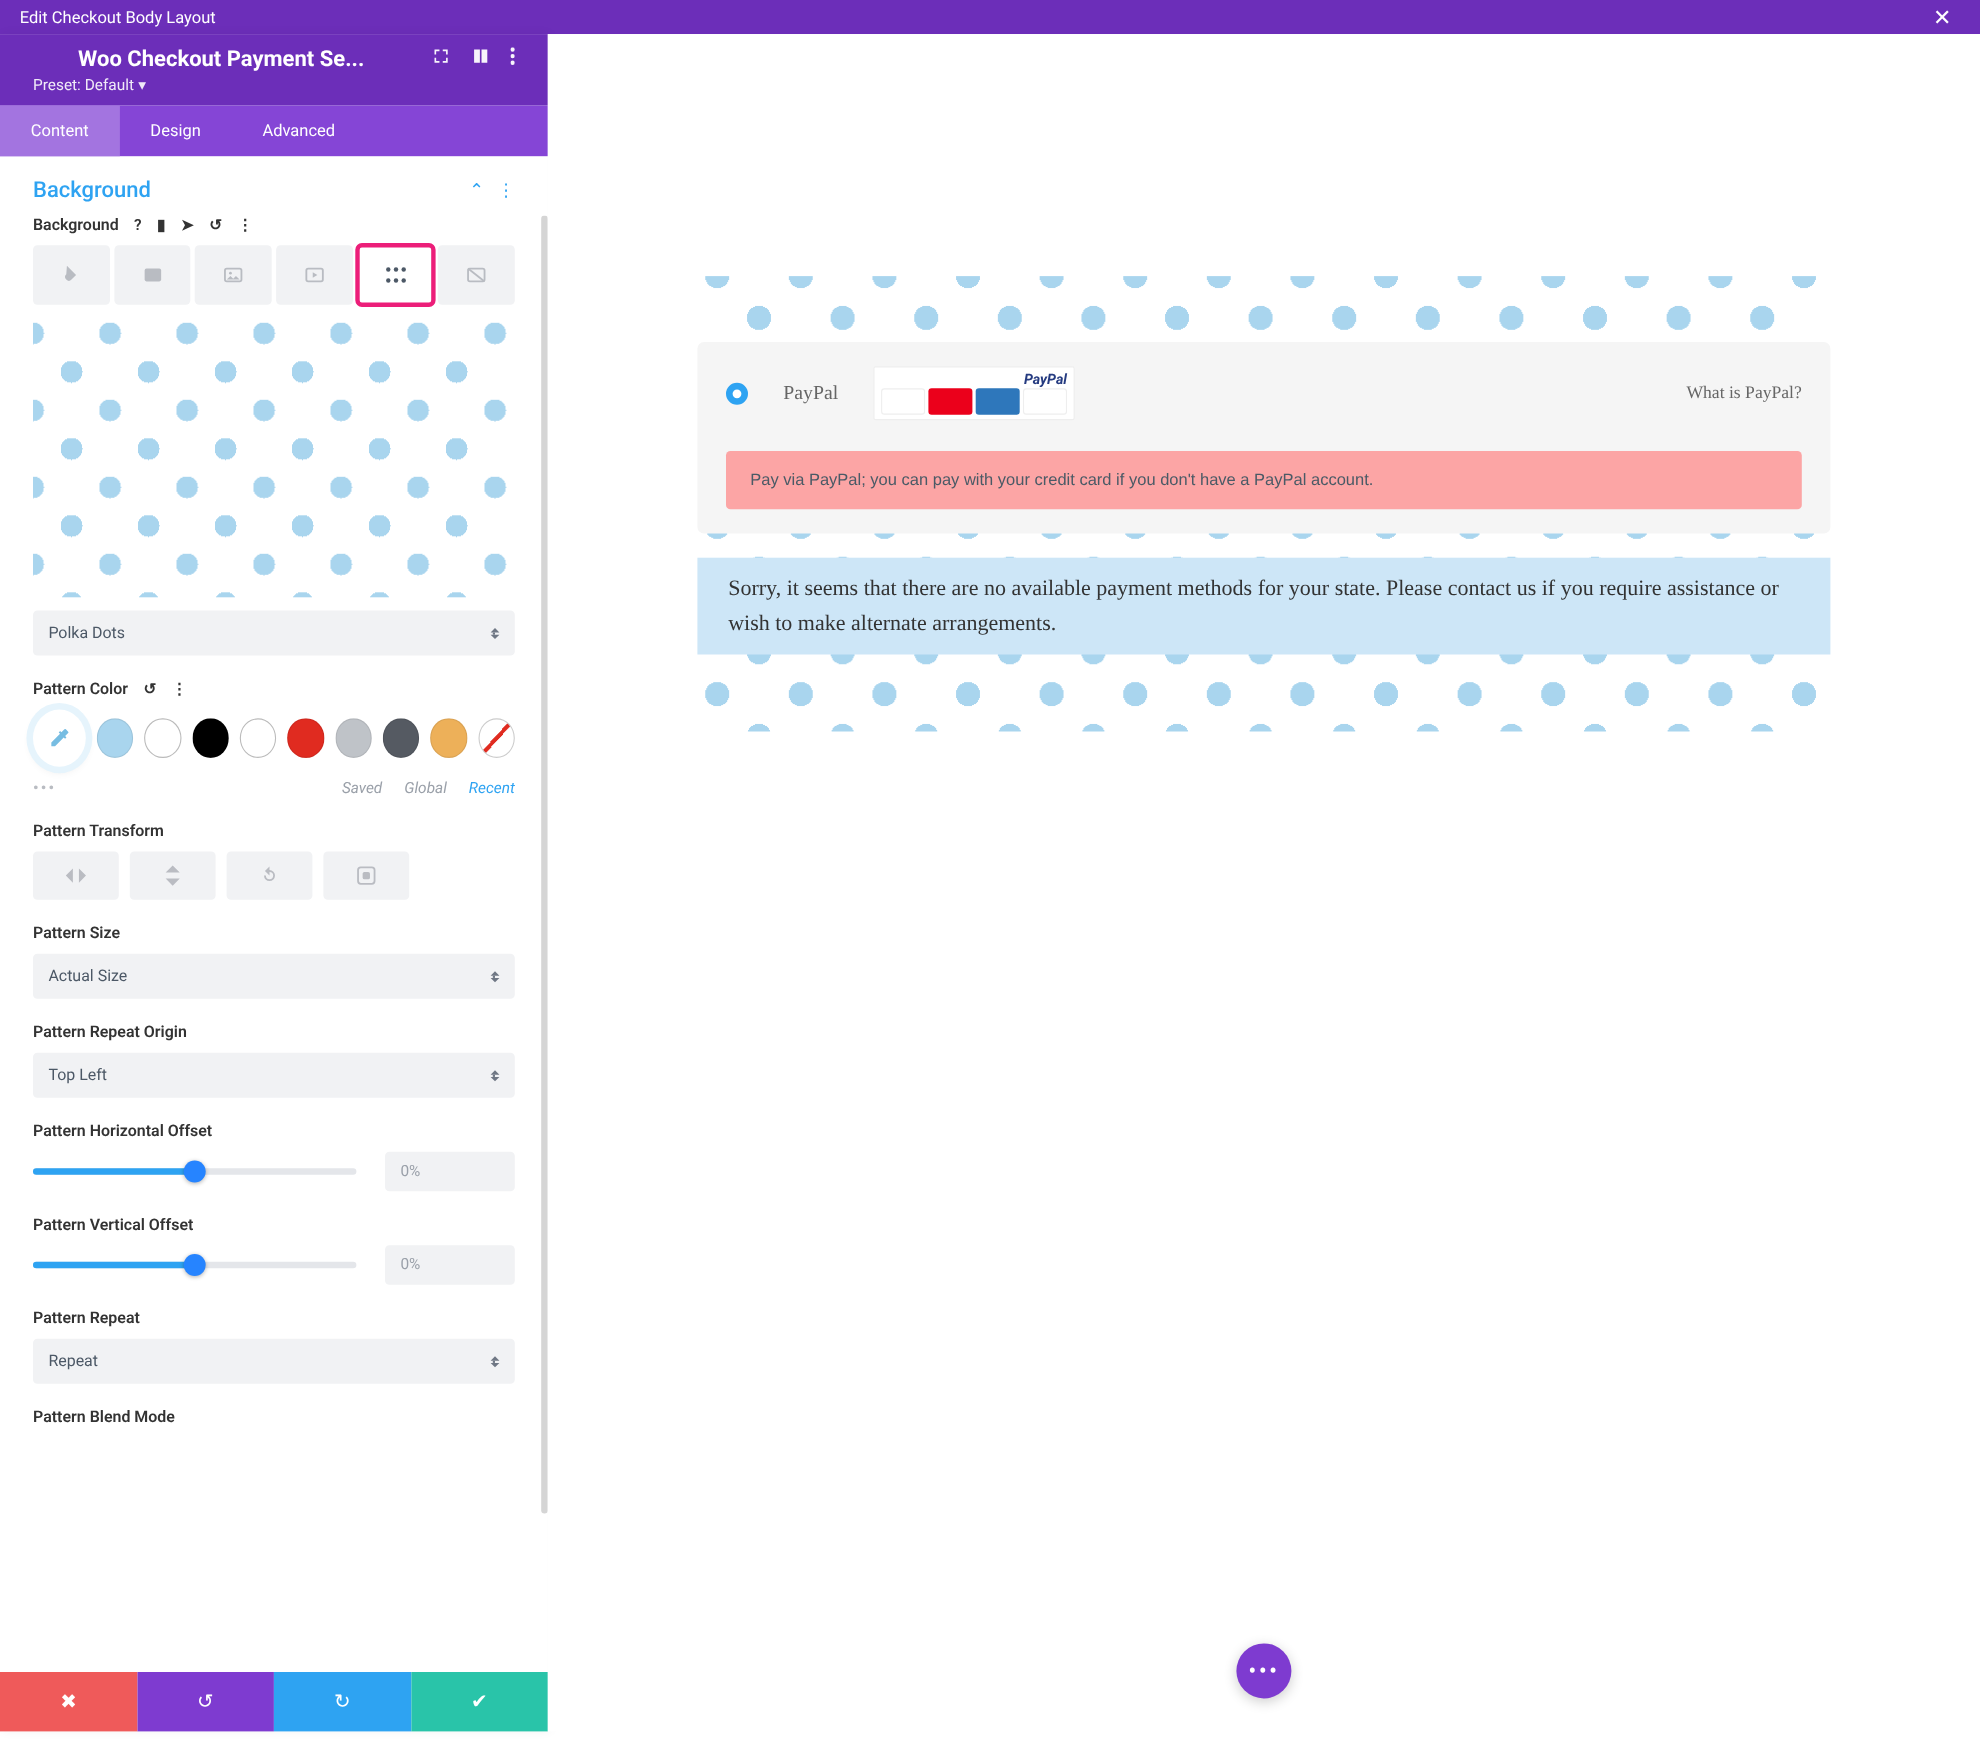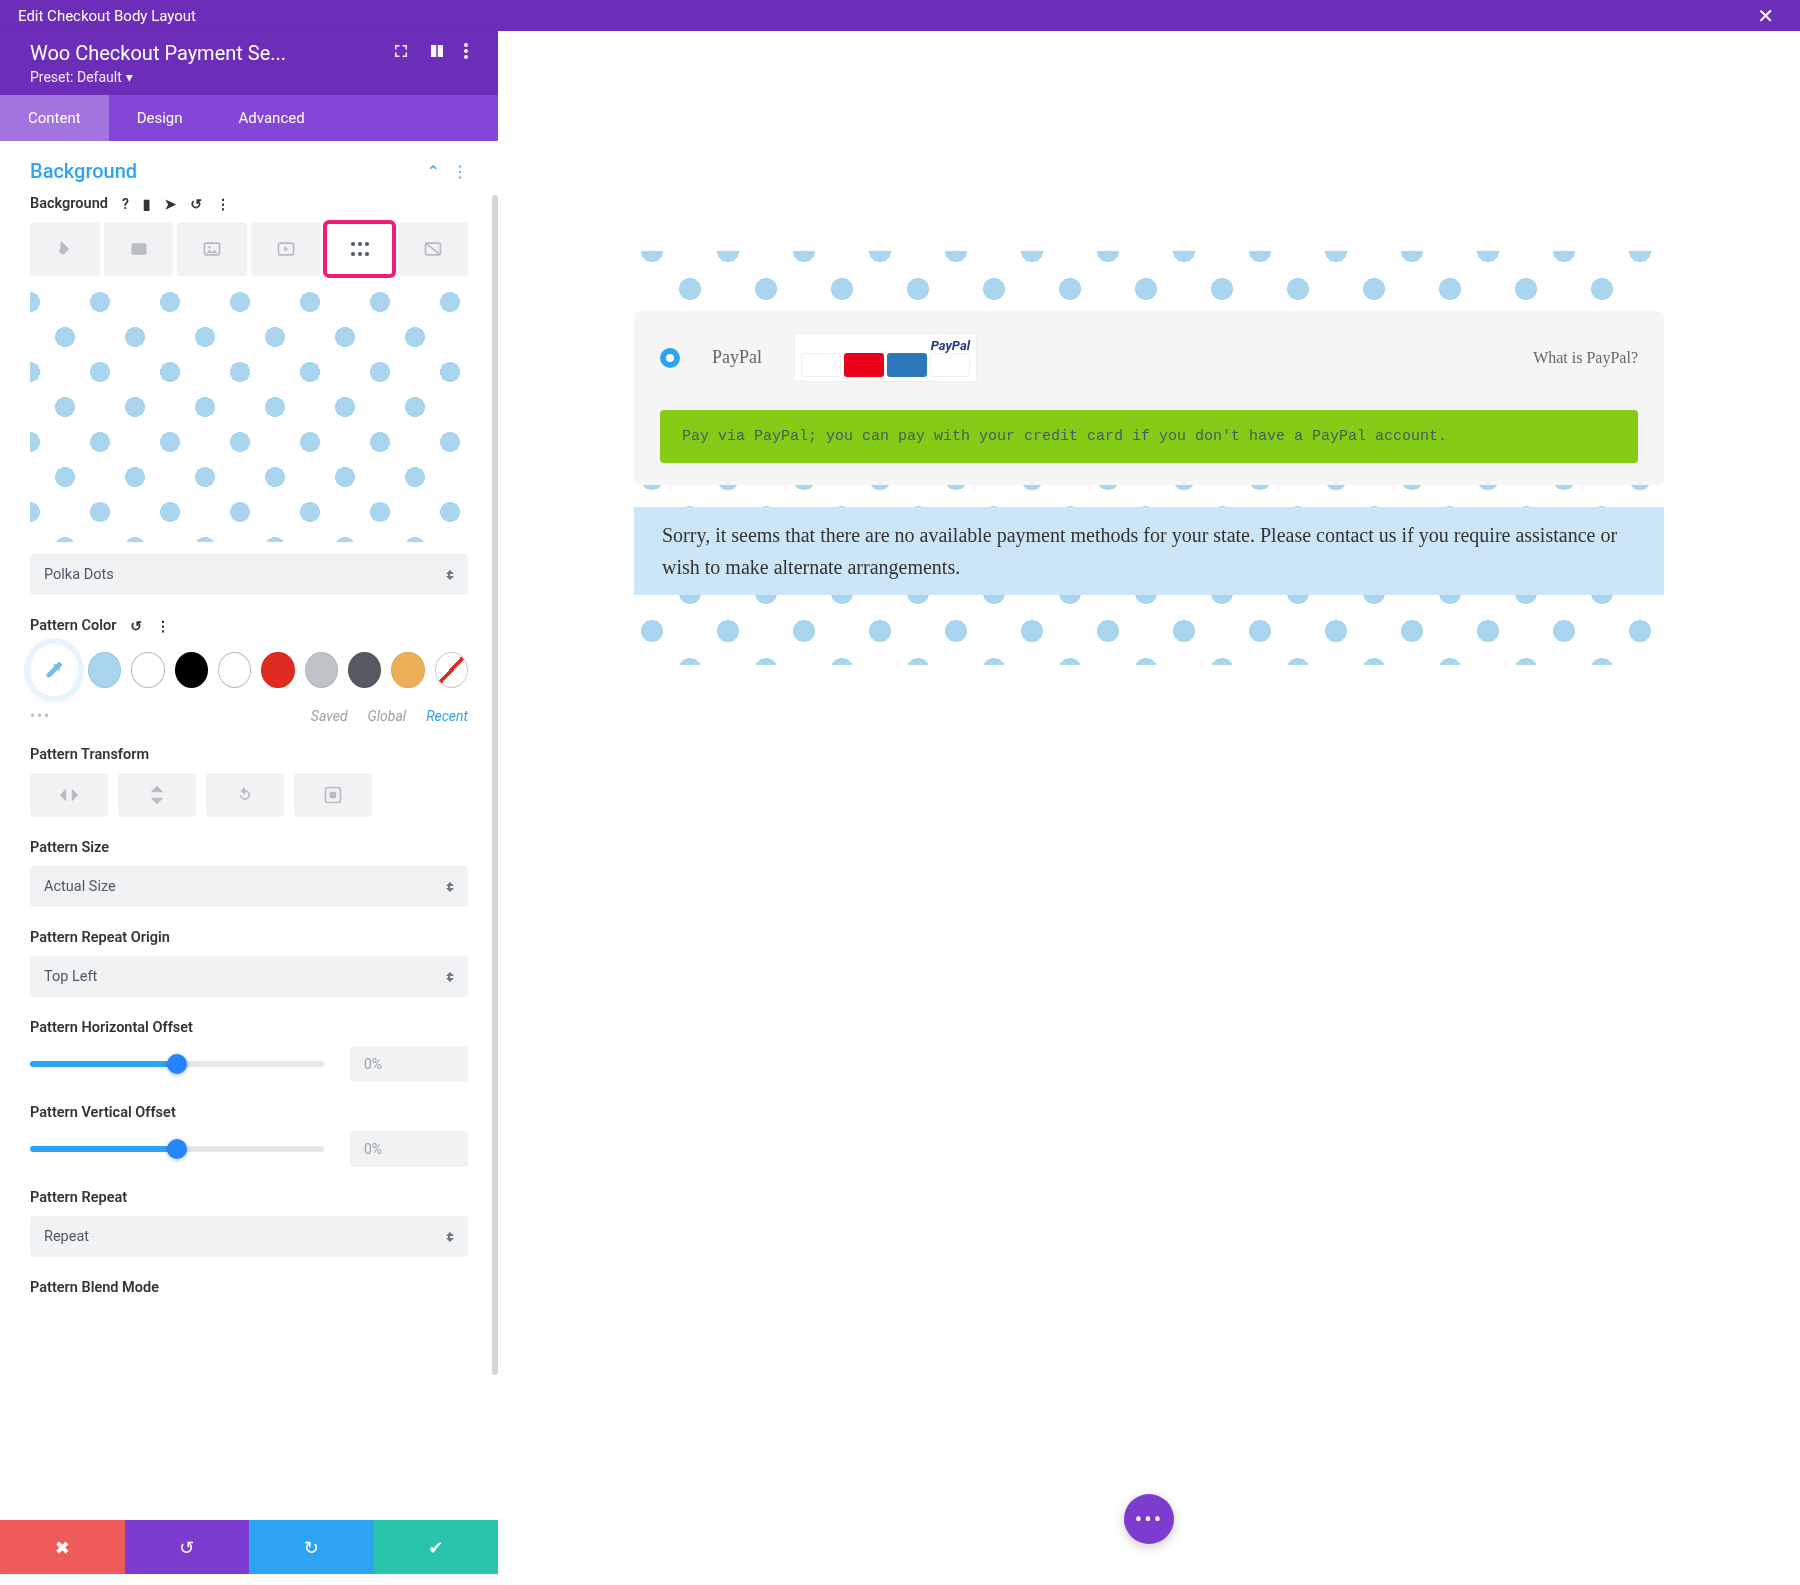--- a/index.html
+++ b/index.html
@@ -46,25 +46,26 @@
   color: #fff;
   padding: 10px 30px 10px 30px;
 }
 .module-row {
   display: flex;
   align-items: center;
   gap: 14px;
 }
 .module-title {
   font-size: 20px;
-  font-weight: 400;
+  font-weight: 700;
   flex: 1;
   white-space: nowrap;
   overflow: hidden;
   text-overflow: ellipsis;
+  margin-left: 41px;
 }
 .module-icons { display: flex; gap: 18px; align-items: center; }
 .module-icons svg { fill: #fff; opacity: 0.95; }
 .preset-row {
   margin-top: 4px;
   font-size: 14px;
   opacity: 0.9;
   display: flex;
   align-items: center;
   gap: 4px;
@@ -352,24 +353,24 @@
 .a { background: #2e77bb; }
 .d { background: #fff; color: #f58220; border: 1px solid #eee; font-size: 7px; }
 .what-link {
   margin-left: auto;
   color: #666;
   font-family: Georgia, serif;
   font-size: 16px;
 }
 .pay-note {
   margin-top: 28px;
-  background: #84cc16;
+  background: #fca5a5;
   padding: 18px 22px;
   border-radius: 4px;
-  font-family: Liberation Mono, monospace;
+  font-family: Liberation Sans, sans-serif;
   font-size: 15px;
   color: #4a5a66;
 }
 .sorry-box {
   background: #cde6f7;
   padding: 12px 28px;
   font-family: Georgia, serif;
   font-size: 20px;
   color: #333;
   line-height: 1.6;

